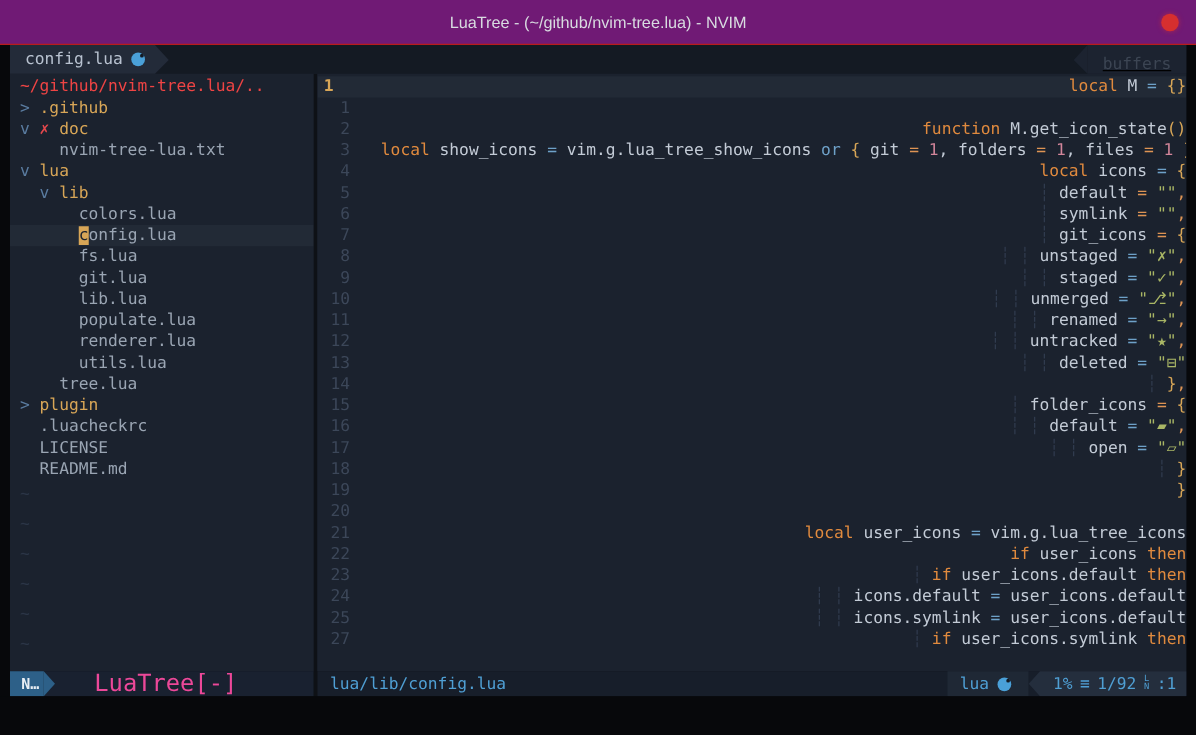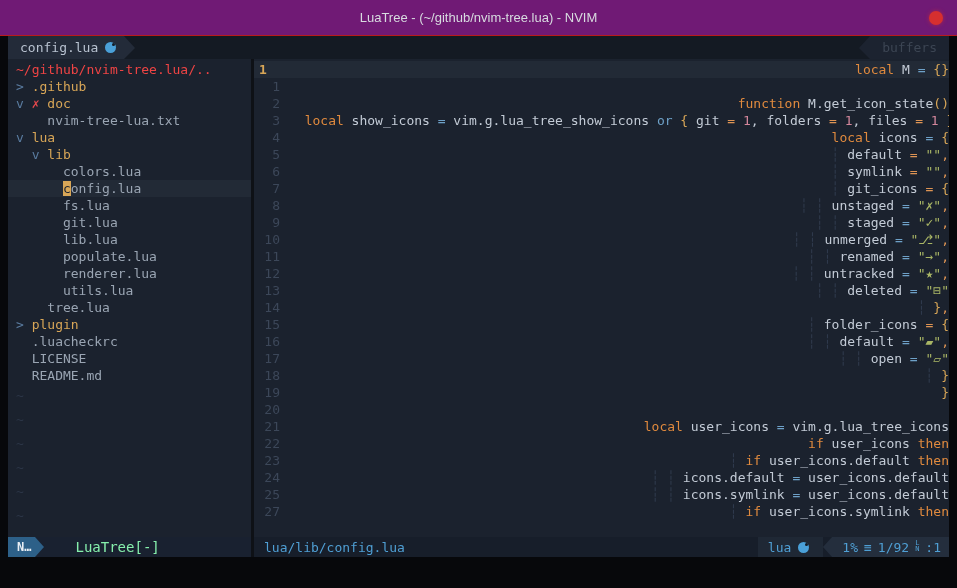--- a/index.html
+++ b/index.html
@@ -23,21 +23,21 @@
   .tabline { position:relative; height:23px; background:#141a23; display:flex; align-items:stretch; }
   .tab { position:relative; background:#232b39; display:flex; align-items:center;
     padding:0 8px 0 12px; gap:7px; }
   .tab-label { font-size:13px; color:#b8c2d0; }
   .tab-arrow { width:0; height:0; border-top:12px solid transparent; border-bottom:11px solid transparent;
     border-left:11px solid #232b39; }
   .tab-spacer { flex:1; }
   .buffers-wrap { display:flex; align-items:stretch; }
   .buffers-arrow { width:0; height:0; border-top:12px solid transparent; border-bottom:11px solid transparent;
     border-right:11px solid #1c2330; }
-  .buffers-chip { background:#1c2330; display:flex; align-items:center; padding:0 12px; }
+  .buffers-chip { background:#1c2330; display:flex; align-items:flex-end; padding:0 12px;text-decoration:underline; }
   .buffers-label { font-size:13px; color:#3c4553; }
 
   .lua-icon { position:relative; width:11px; height:11px; border-radius:50%;
     background:#4aa0d8; display:inline-block; flex:0 0 auto; }
   .lua-icon::after { content:""; position:absolute; right:1px; top:1px; width:3px; height:3px;
     border-radius:50%; background:#141a23; }
 
   
   .main { display:flex; height:478px; }
   .tree { width:243px; background:#1b222e; padding-top:2px; overflow:hidden; }
@@ -71,21 +71,21 @@
   .seg-d { color:#303b4e; }   
   .seg-o { color:#de9454; }   
 
   
   .statusline { height:20px; display:flex; background:#0e1116; }
   .sl-left { width:243px; background:#192130; display:flex; align-items:center; }
   .mode-chip { height:20px; background:#2d6088; display:flex; align-items:center; padding:0 4px 0 9px; }
   .mode-label { font-size:12px; font-weight:bold; color:#e8eef4; }
   .mode-arrow { width:0; height:0; border-top:10px solid transparent; border-bottom:10px solid transparent;
     border-left:9px solid #2d6088; }
-  .sl-buffer-label { margin-left:9px; font-size:14px; color:#86efac;padding-left:22px; }
+  .sl-buffer-label { margin-left:9px; font-size:19px; color:#ec4899;padding-left:22px; }
   .sl-gap { width:3px; background:#0e1116; }
   .sl-right { flex:1; background:#171e2a; display:flex; align-items:center; }
   .sl-path { margin-left:10px; font-size:13px; color:#4f9fd4; flex:1; }
   .sl-ft { display:flex; align-items:center; gap:7px; background:#1f2835; height:20px;
     padding:0 14px 0 10px; font-size:13px; color:#4f9fd4; }
   .sl-right-arrow { width:0; height:0; border-top:10px solid transparent; border-bottom:10px solid transparent;
     border-right:9px solid #242e3d; background:#171e2a; }
   .sl-metrics { display:flex; align-items:center; gap:6px; background:#242e3d; height:20px;
     padding:0 8px 0 10px; font-size:13px; color:#4f9fd4; }
   .lines-icon { font-size:13px; color:#4f9fd4; }

